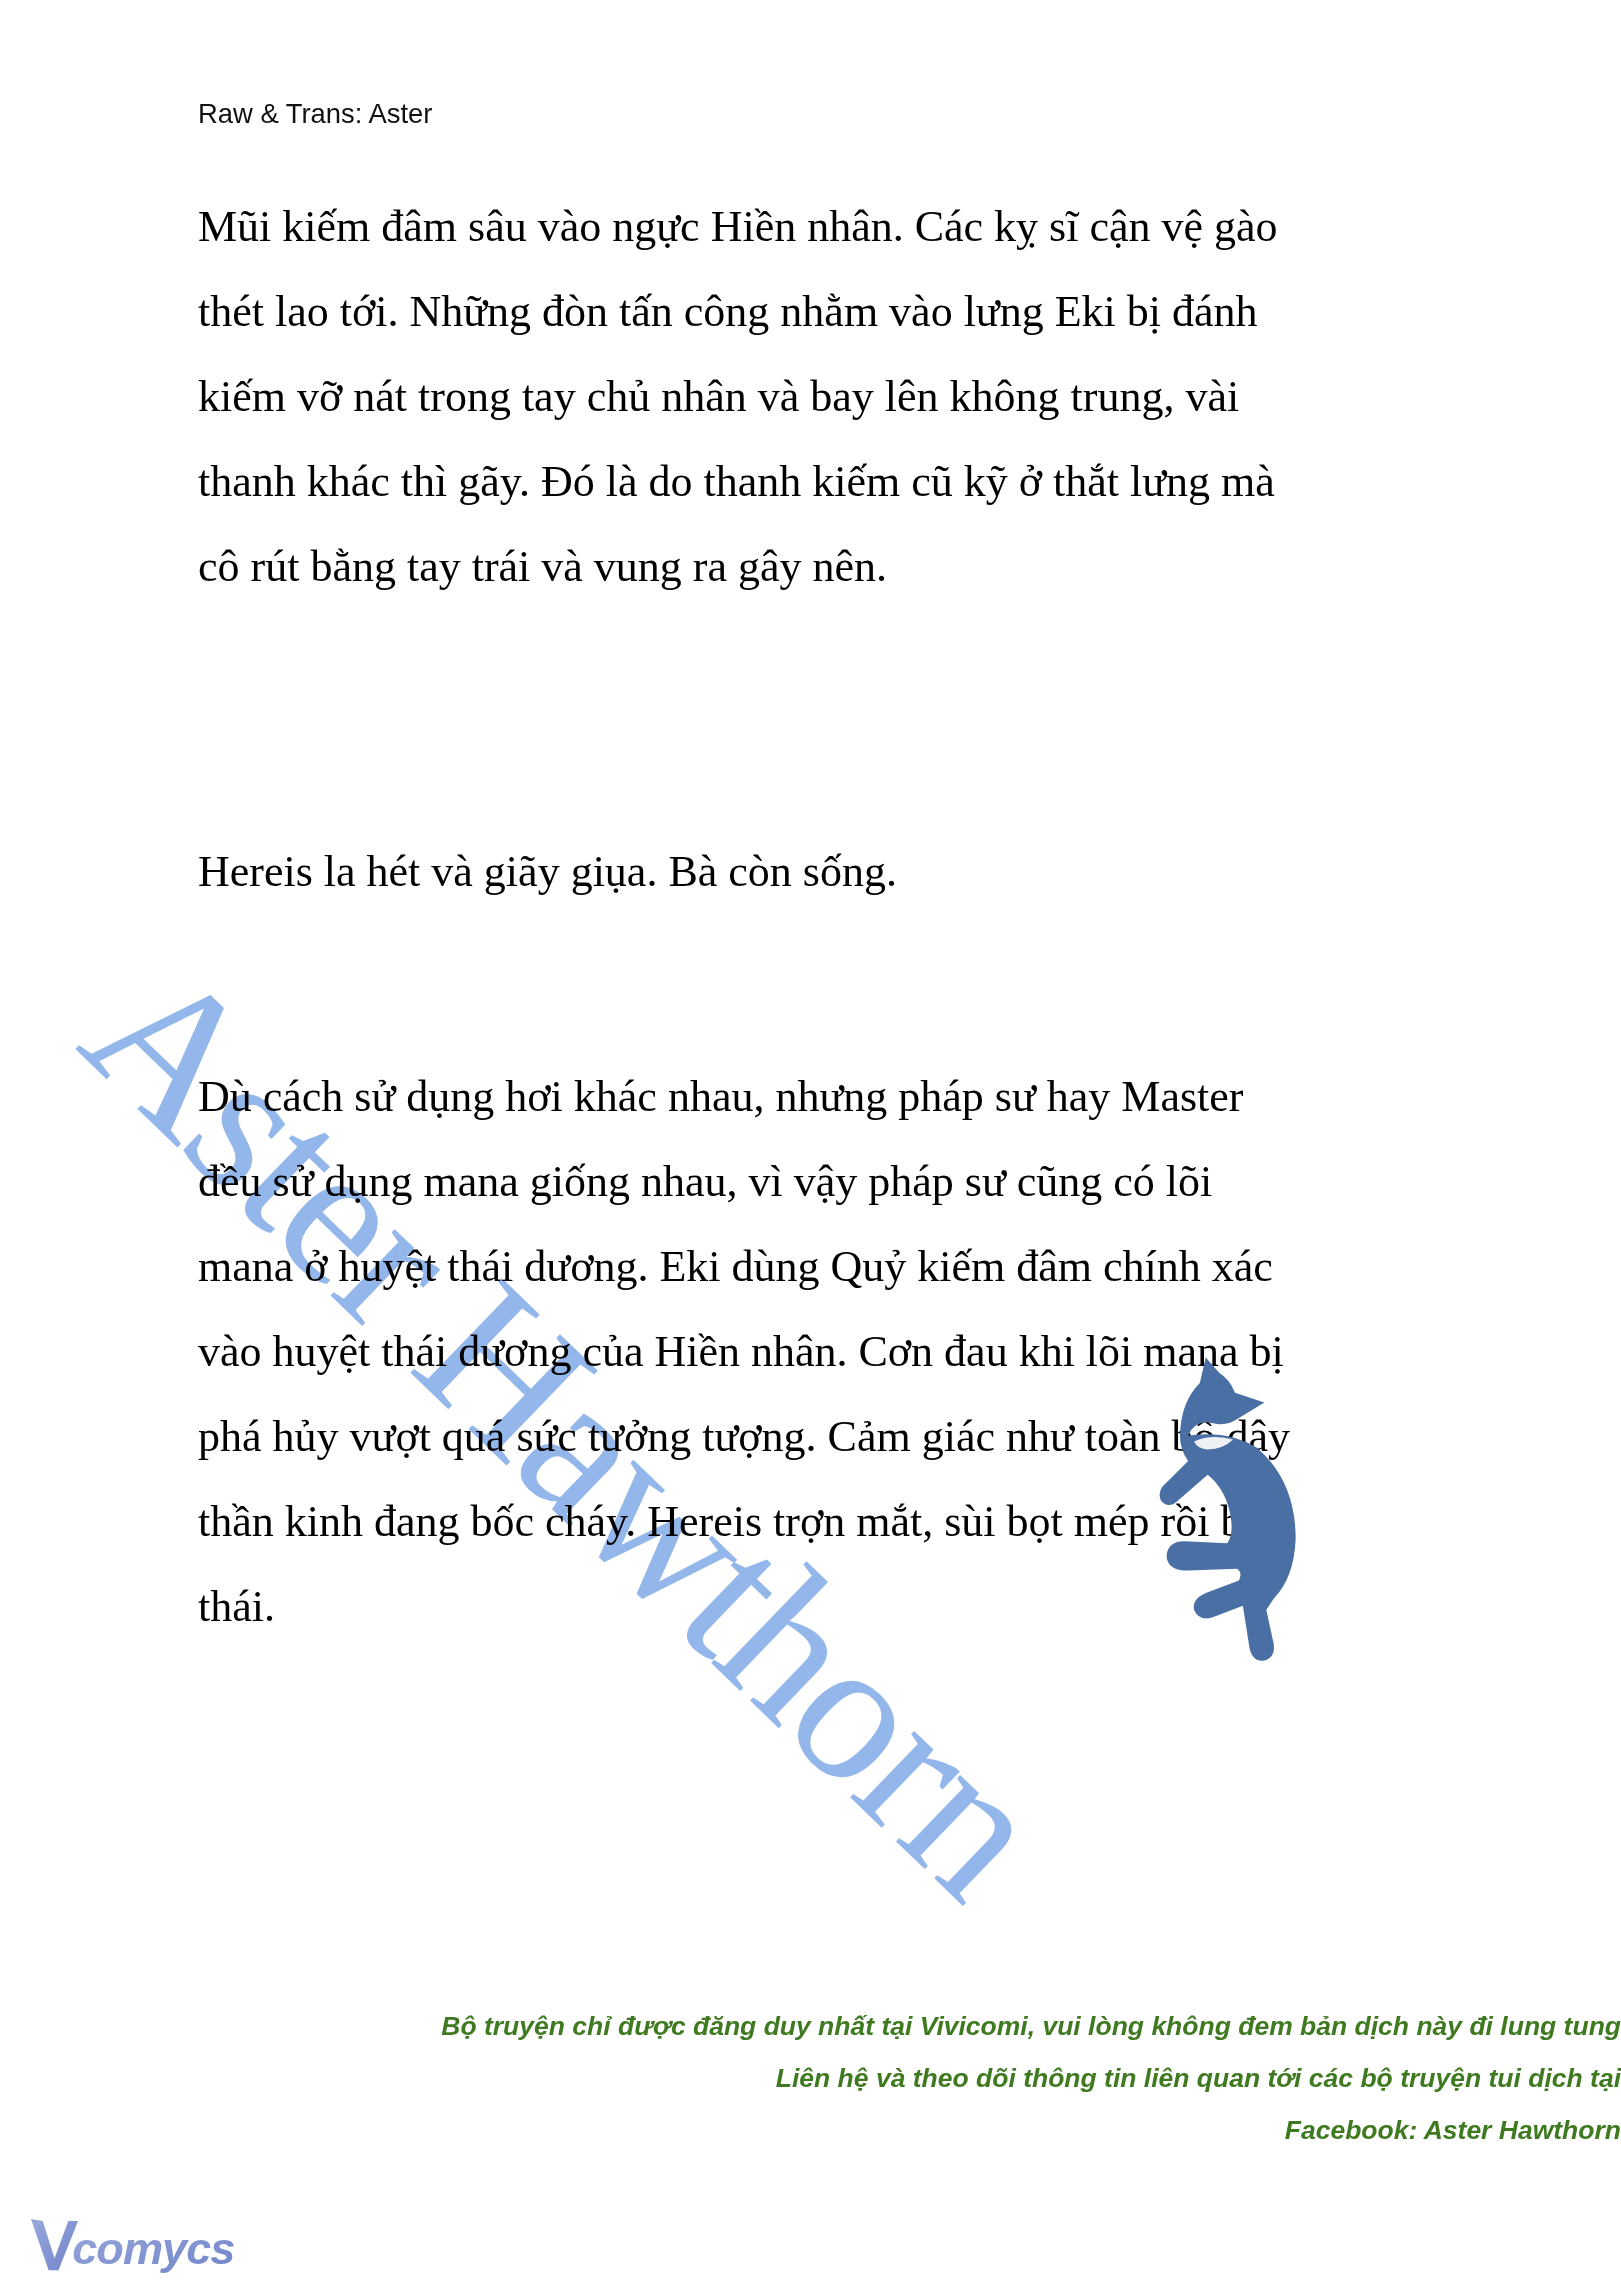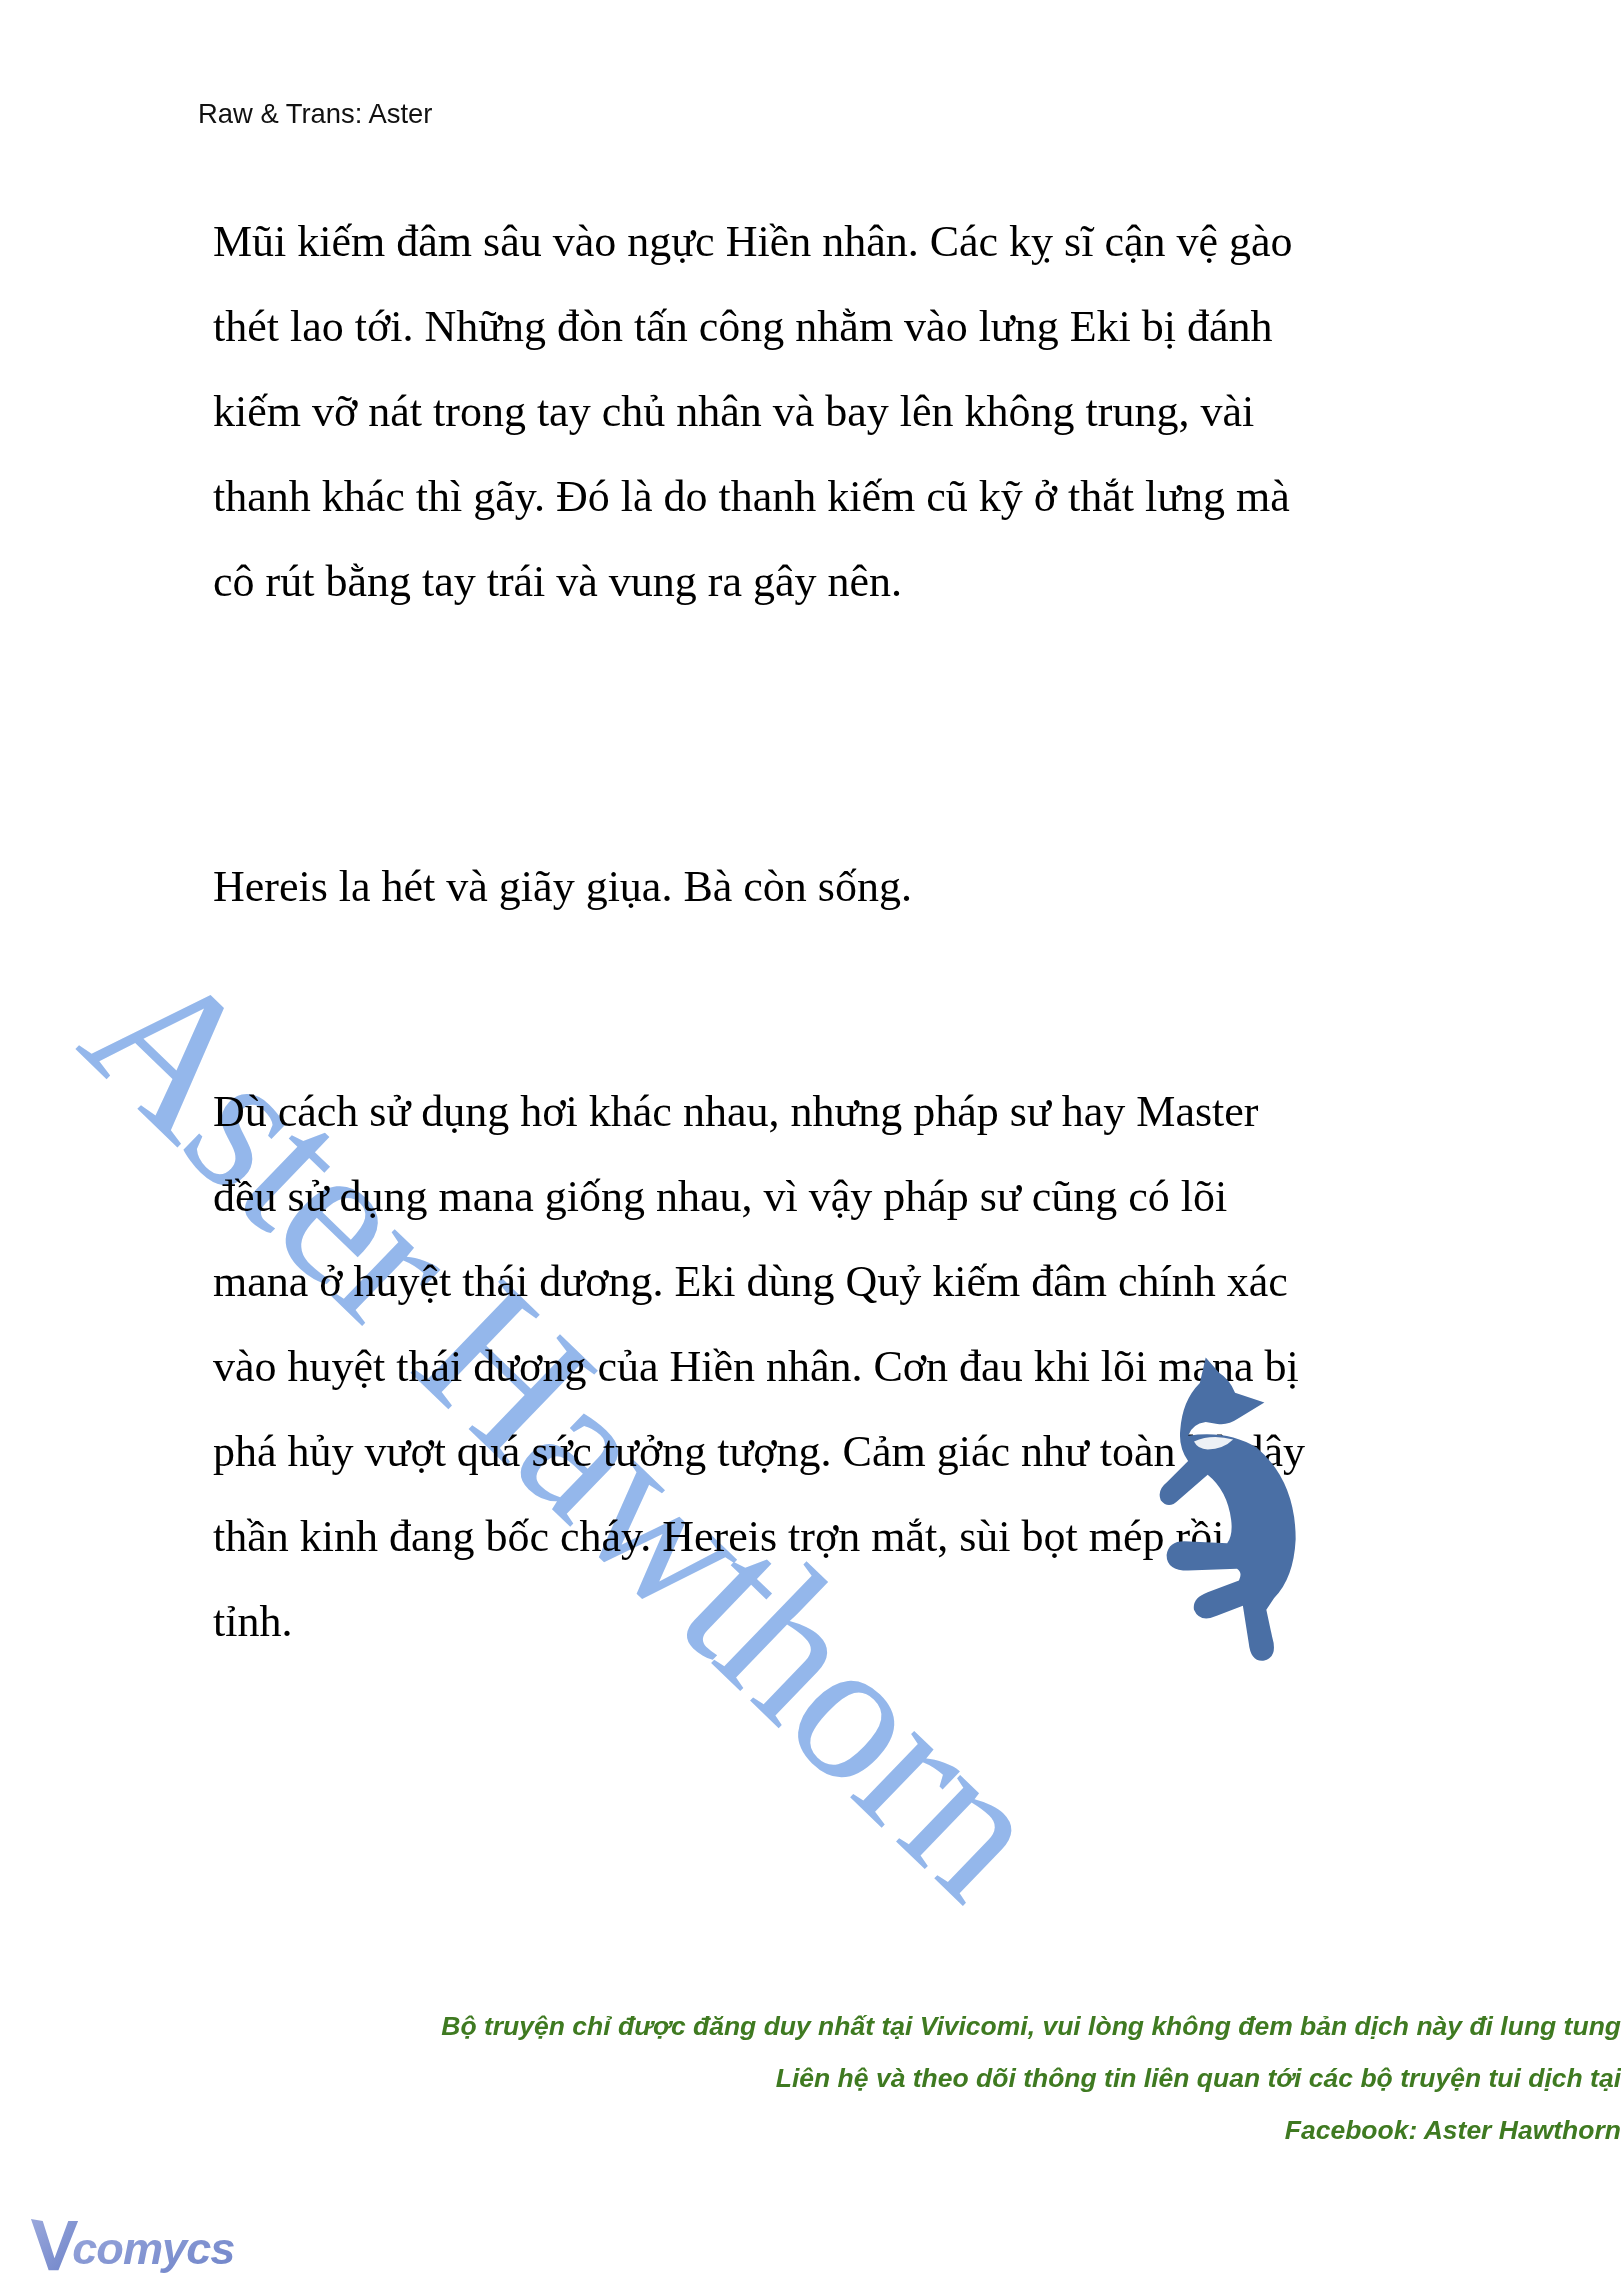--- a/index.html
+++ b/index.html
@@ -5,21 +5,21 @@
   html, body { margin: 0; padding: 0; background: #ffffff; }
   body { width: 1621px; height: 2293px; position: relative; overflow: hidden; }
   .page { position: absolute; left: 0; top: 0; width: 1621px; height: 2293px; background: #fff; }
   .header {
     position: absolute; left: 198px; top: 98px;
     font-family: "Liberation Sans", sans-serif; font-size: 27.4px; color: #111;
   }
   .para {
     position: absolute; left: 198px; width: 1274px;
     font-family: "Liberation Serif", serif; font-size: 44px; color: #000;
-    line-height: 85px; margin: 15px;
+    line-height: 85px; margin: 0;
   }
   .para .line { display: block; white-space: nowrap; }
   #p1 { top: 184px; }
   #p2 { top: 829px; }
   #p3 { top: 1054px; }
   .watermark {
     position: absolute; left: 201px; top: 916px;
     font-family: "Liberation Serif", serif; font-size: 201px; color: #8fb4ea;
     transform: rotate(44deg); transform-origin: 0 0; white-space: nowrap;
     letter-spacing: -3.9px; pointer-events: none; opacity: 0.95;
@@ -55,21 +55,21 @@
     <span class="line">Hereis la hét và giãy giụa. Bà còn sống.</span>
   </p>
 
   <p class="para" id="p3">
     <span class="line">Dù cách sử dụng hơi khác nhau, nhưng pháp sư hay Master</span>
     <span class="line">đều sử dụng mana giống nhau, vì vậy pháp sư cũng có lõi</span>
     <span class="line">mana ở huyệt thái dương. Eki dùng Quỷ kiếm đâm chính xác</span>
     <span class="line">vào huyệt thái dương của Hiền nhân. Cơn đau khi lõi mana bị</span>
     <span class="line">phá hủy vượt quá sức tưởng tượng. Cảm giác như toàn bộ dây</span>
     <span class="line">thần kinh đang bốc cháy. Hereis trợn mắt, sùi bọt mép rồi bất</span>
-    <span class="line">tỉnh.</span>
+    <span class="line">thái.</span>
   </p>
 
   <svg class="cat" viewBox="0 0 180 320">
     <path fill="#4a6fa5" d="
       M52 30 L58 4 L72 20 Q82 26 88 40 L118 50 L92 66
       Q80 74 70 72 L58 70 Q44 72 40 84
       Q80 78 110 96 Q150 130 150 190 Q148 230 128 250
       L120 262 L126 290 Q132 310 118 314 Q104 316 102 296
       L96 258 L70 268 Q52 276 46 262 Q44 250 60 244 L92 232
       Q96 224 90 220 L40 222 Q18 222 18 206 Q20 192 36 192 L80 194

